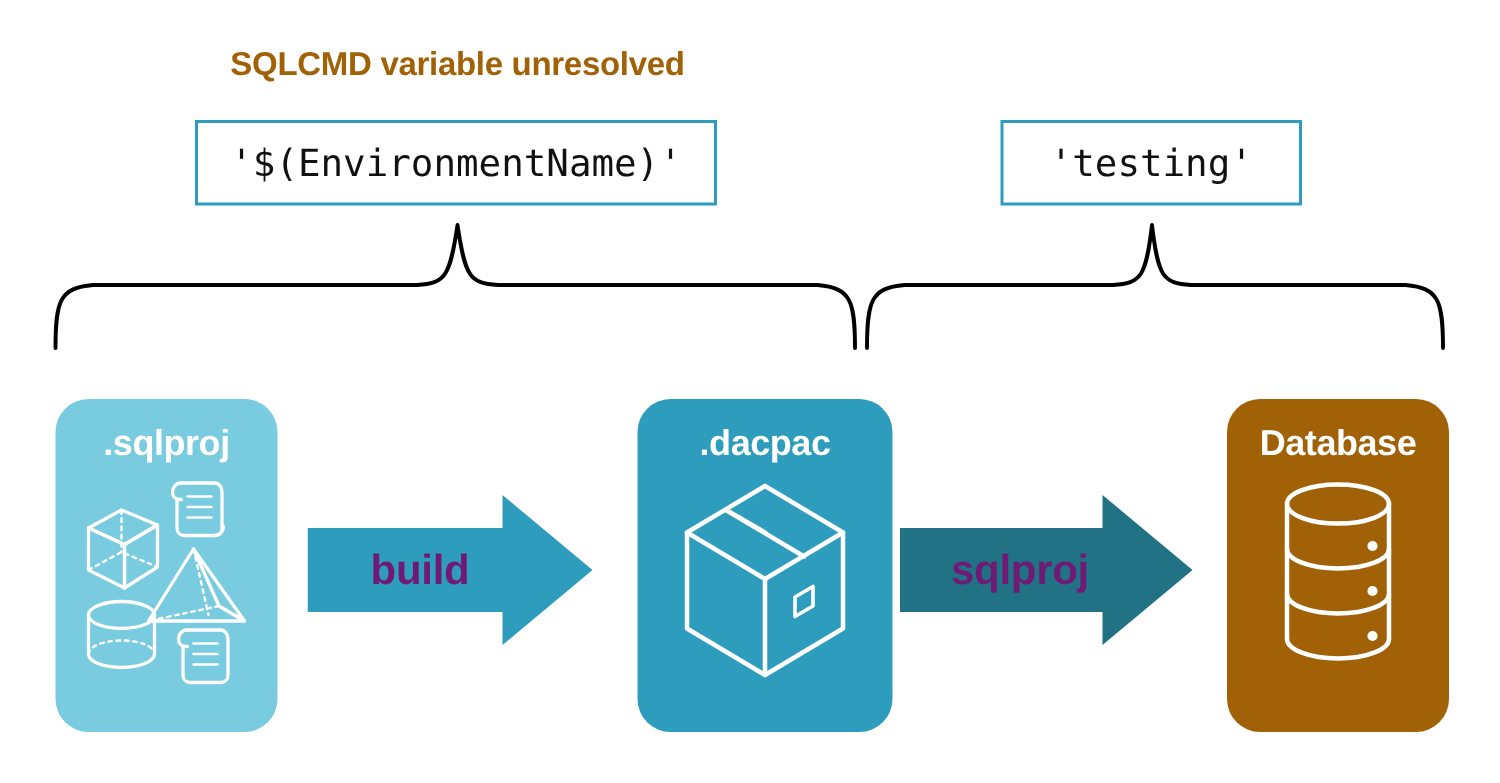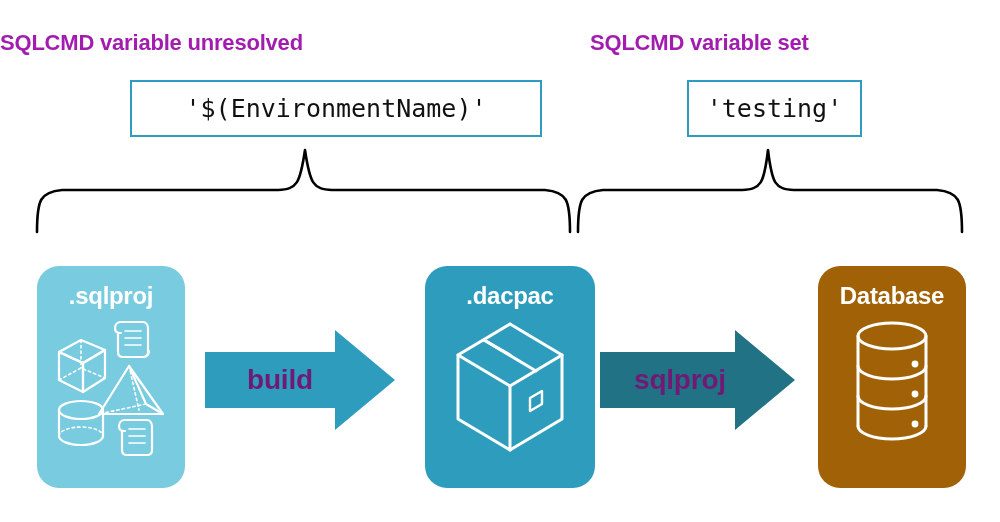--- a/index.html
+++ b/index.html
@@ -22,45 +22,45 @@
     width: 1000px;
     height: 522px;
   }
 
   
   .heading {
     position: absolute;
     font-family: "Liberation Sans", sans-serif;
     font-weight: bold;
     font-size: 22px;
-    color: #a21caf;
+    color: #a16207;
     letter-spacing: -0.2px;
     white-space: nowrap;
-    text-align: left;
+    text-align: center;
   }
   #heading-left  { left: 0px;   top: 30px; width: 610px; }
   #heading-right { left: 590px; top: 30px; width: 355px; }
 
   
   .codebox {
     position: absolute;
     box-sizing: border-box;
     border: 2px solid #2e9cc0;
     background: #ffffff;
     display: flex;
     align-items: center;
     justify-content: center;
     font-family: "DejaVu Sans Mono", monospace;
     font-size: 25px;
     color: #111111;
     letter-spacing: 0px;
     white-space: nowrap;
   }
-  #codebox-env     { left: 130px; top: 80px;  width: 412px; height: 57px; text-align: center; }
-  #codebox-testing { left: 667px; top: 80px;  width: 175px; height: 57px; margin-left: 20px; }
+  #codebox-env     { left: 130px; top: 80px;  width: 348px; height: 57px; text-align: center; }
+  #codebox-testing { left: 667px; top: 80px;  width: 201px; height: 57px; }
 
   
   .brace-svg { position: absolute; left: 0; top: 0; pointer-events: none; }
 
   
   .stagebox {
     position: absolute;
     border-radius: 22px;
     box-sizing: border-box;
     padding-left: 28px;
@@ -108,21 +108,20 @@
   #label-deploy { left: 600px; top: 330px; width: 160px; height: 100px;
                   display: flex; align-items: center; justify-content: center; }
 </style>
 </head>
 <body>
 
 <div class="canvas">
 
   <div class="heading" id="heading-left">SQLCMD variable unresolved</div>
 
-  <div class="heading" id="heading-right">SQLCMD variable set</div>
 
   <div class="codebox" id="codebox-env">'$(EnvironmentName)'</div>
 
   <div class="codebox" id="codebox-testing">'testing'</div>
 
   <svg class="brace-svg" width="1000" height="522" viewBox="0 0 1000 522">
 
     <path d="M37,232
              C37,200 40,192 62,190
              L278,190

